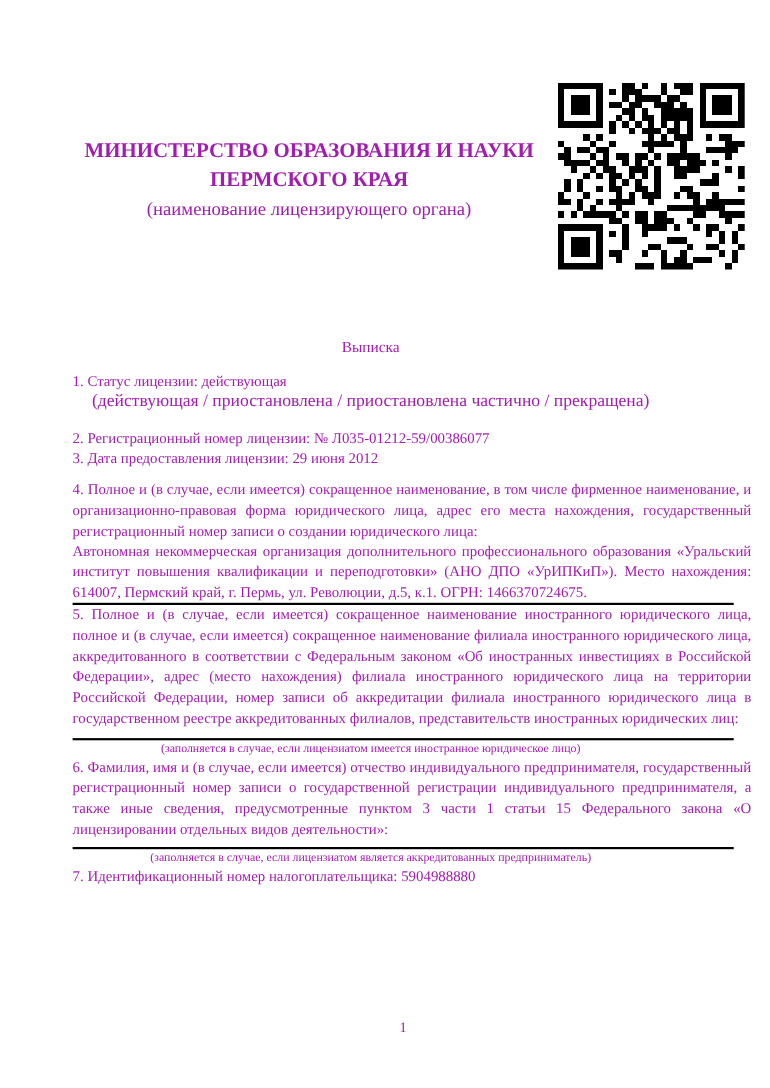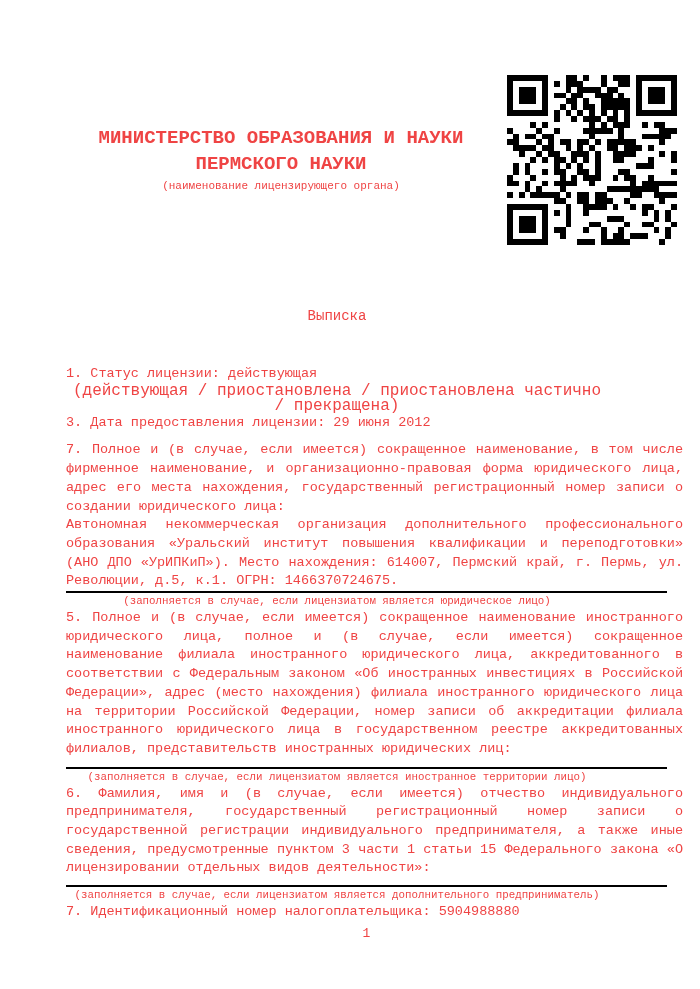--- a/index.html
+++ b/index.html
@@ -1,57 +1,57 @@
 <!DOCTYPE html>
 <html><head>
 <meta charset="utf-8">
 <style>
   html,body{margin:0;padding:0;background:#ffffff;}
   .page{
     position:relative;
     width:700px;height:989px;
-    background:#ffffff;color:#ef4444;
-    font-family:Liberation Mono, monospace;
+    background:#ffffff;color:#a21caf;
+    font-family:Liberation Serif, serif;
     overflow:hidden;
   }
   .header{display:flex;padding:75px 23px 0 66px;}
   .org{width:430px;text-align:center;padding-top:50px;}
   .org-name{font-weight:bold;font-size:19px;line-height:26px;white-space:nowrap;}
-  .org-caption{font-size:11px;margin-top:3px;}
+  .org-caption{font-size:17px;margin-top:3px;}
   .qr-box{margin-left:auto;width:170px;height:170px;}
   .content{padding:0 17px 0 66px;}
   .centered{width:542px;text-align:center;}
   .doc-title{margin-top:62px;font-size:14px;line-height:19px;}
   .para{font-size:13.5px;line-height:18.7px;text-align:justify;margin:0;}
   .single{text-align:left;}
   .sub-caption{font-size:16px;line-height:15px;}
   .rule{border-top:2px solid #000;height:0;width:601px;}
   .fill-caption{font-size:10.8px;line-height:15px;margin-top:1px;}
-  .mt27{margin-top:39px;}
+  .mt27{margin-top:12px;}
   .mt18{margin-top:18px;}
   .mt16{}
   .mt14{}
   .mt9{margin-top:9px;}
   .mt8{margin-top:8px;}
   .mt7{margin-top:7px;}
   .mt17{}
   .page-number{
     position:absolute;top:926px;left:66px;width:601px;
     text-align:center;font-size:13px;
   }
 </style>
 </head>
 <body>
 
 <div class="page">
 
   <div class="header">
     <div class="org">
       <div class="org-name">МИНИСТЕРСТВО ОБРАЗОВАНИЯ И НАУКИ</div>
-      <div class="org-name">ПЕРМСКОГО НАУКИ</div>
+      <div class="org-name">ПЕРМСКОГО КРАЯ</div>
       <div class="org-caption">(наименование лицензирующего органа)</div>
     </div>
     <svg id="qr" class="qr-box" viewBox="0 0 29 29" shape-rendering="crispEdges" fill="#000">
         <rect x="0" y="0" width="1" height="1"></rect>
         <rect x="1" y="0" width="1" height="1"></rect>
         <rect x="2" y="0" width="1" height="1"></rect>
         <rect x="3" y="0" width="1" height="1"></rect>
         <rect x="4" y="0" width="1" height="1"></rect>
         <rect x="5" y="0" width="1" height="1"></rect>
         <rect x="6" y="0" width="1" height="1"></rect>
@@ -441,40 +441,40 @@
 
   <div class="content">
 
     <div class="doc-title centered">
       <div>Выписка</div>
     </div>
 
     <p class="para single mt27">1. Статус лицензии: действующая</p>
     <div class="sub-caption centered">(действующая / приостановлена / приостановлена частично / прекращена)</div>
 
+    <p class="para single mt18">2. Регистрационный номер лицензии: № Л035-01212-59/00386077</p>
 
     <p class="para single mt16">3. Дата предоставления лицензии: 29 июня 2012</p>
 
     <div class="mt9">
-      <p class="para">7. Полное и (в случае, если имеется) сокращенное наименование, в том числе фирменное наименование, и организационно-правовая форма юридического лица, адрес его места нахождения, государственный регистрационный номер записи о создании юридического лица:</p>
+      <p class="para">4. Полное и (в случае, если имеется) сокращенное наименование, в том числе фирменное наименование, и организационно-правовая форма юридического лица, адрес его места нахождения, государственный регистрационный номер записи о создании юридического лица:</p>
       <p class="para">Автономная некоммерческая организация дополнительного профессионального образования «Уральский институт повышения квалификации и переподготовки» (АНО ДПО «УрИПКиП»). Место нахождения: 614007, Пермский край, г. Пермь, ул. Революции, д.5, к.1. ОГРН: 1466370724675.</p>
       <div class="rule"></div>
-      <div class="fill-caption centered">(заполняется в случае, если лицензиатом является юридическое лицо)</div>
     </div>
 
     <div class="mt14">
       <p class="para">5. Полное и (в случае, если имеется) сокращенное наименование иностранного юридического лица, полное и (в случае, если имеется) сокращенное наименование филиала иностранного юридического лица, аккредитованного в соответствии с Федеральным законом «Об иностранных инвестициях в Российской Федерации», адрес (место нахождения) филиала иностранного юридического лица на территории Российской Федерации, номер записи об аккредитации филиала иностранного юридического лица в государственном реестре аккредитованных филиалов, представительств иностранных юридических лиц:</p>
       <div class="rule mt8"></div>
-      <div class="fill-caption centered">(заполняется в случае, если лицензиатом является иностранное территории лицо)</div>
+      <div class="fill-caption centered">(заполняется в случае, если лицензиатом имеется иностранное юридическое лицо)</div>
     </div>
 
     <div class="mt14">
       <p class="para">6. Фамилия, имя и (в случае, если имеется) отчество индивидуального предпринимателя, государственный регистрационный номер записи о государственной регистрации индивидуального предпринимателя, а также иные сведения, предусмотренные пунктом 3 части 1 статьи 15 Федерального закона «О лицензировании отдельных видов деятельности»:</p>
       <div class="rule mt7"></div>
-      <div class="fill-caption centered">(заполняется в случае, если лицензиатом является дополнительного предприниматель)</div>
+      <div class="fill-caption centered">(заполняется в случае, если лицензиатом является аккредитованных предприниматель)</div>
     </div>
 
     <p class="para single mt17">7. Идентификационный номер налогоплательщика: 5904988880</p>
 
   </div>
 
   <div class="page-number">1</div>
 
 </div>
 

